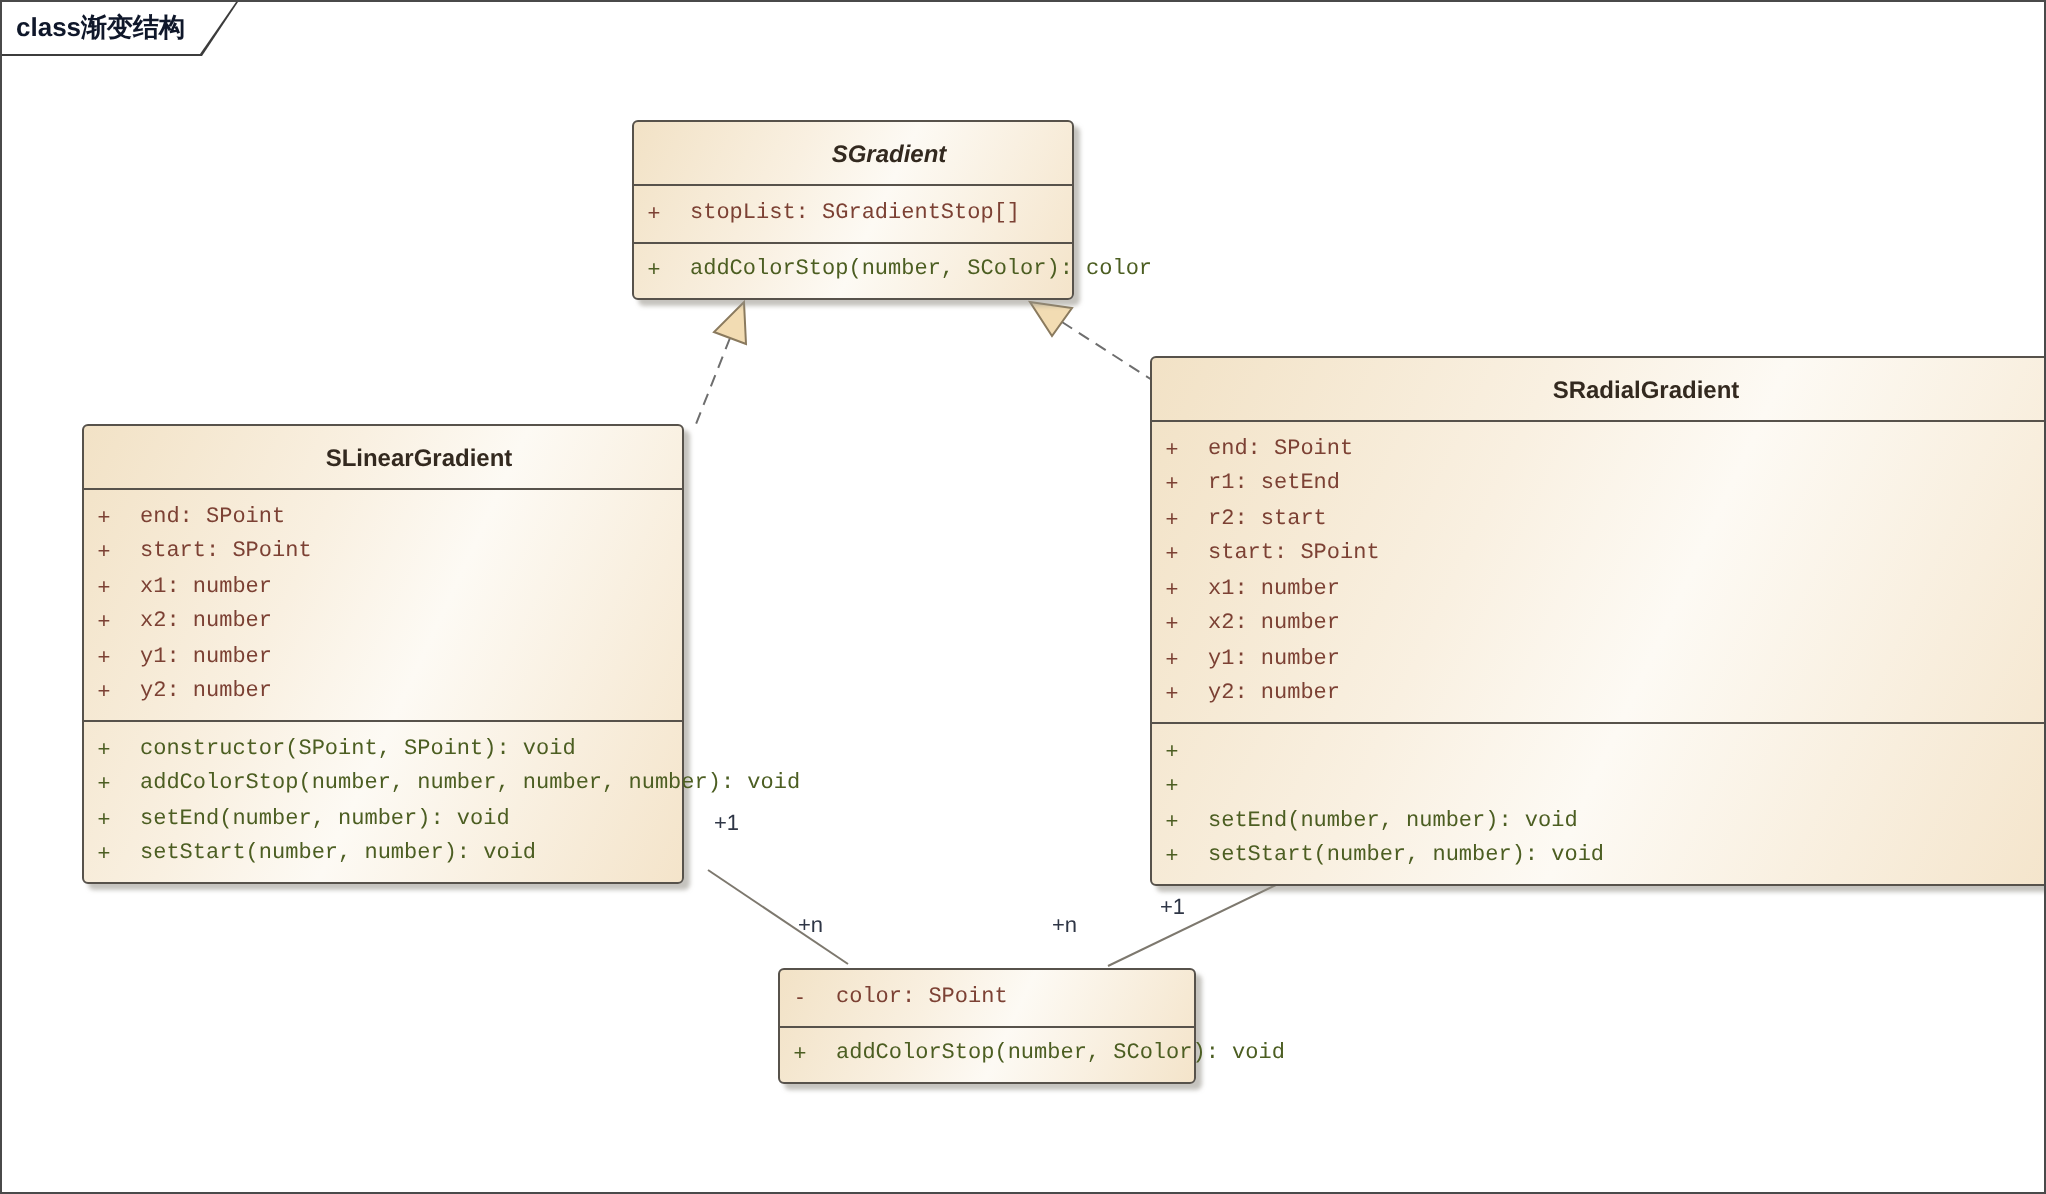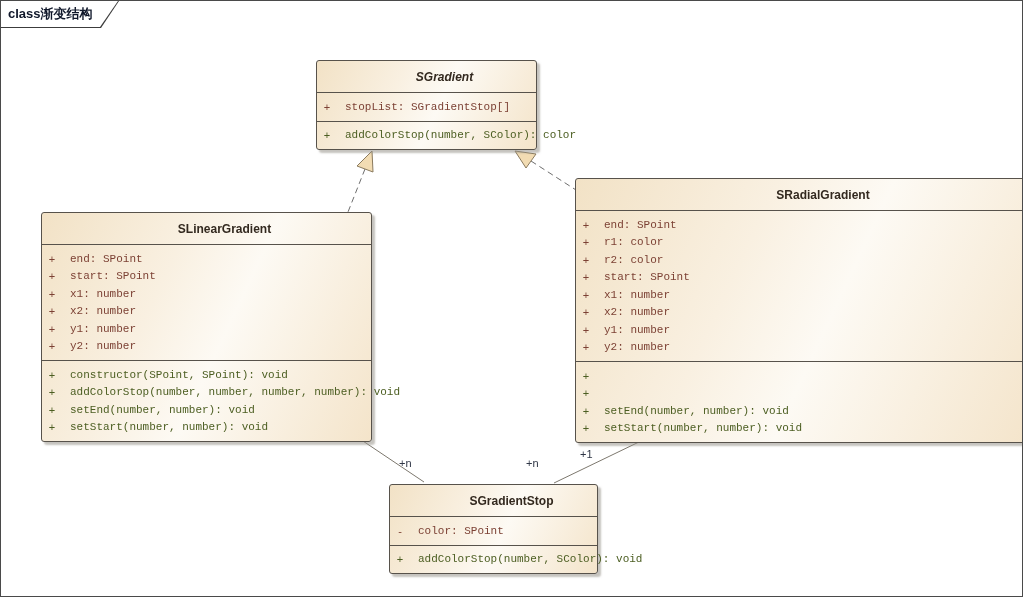--- a/index.html
+++ b/index.html
@@ -91,21 +91,21 @@
       </div>
     </div>
     <div class="uml-section ops">
       <div class="uml-row">
         <span class="vis">+</span>
         <span class="mtext">addColorStop(number, SColor): color</span>
       </div>
     </div>
   </div>
 
-  <div class="uml-class" style="left:40px; top:211px; width:331px;">
+  <div class="uml-class" style="left:40px; top:211px; width:301px;">
     <div class="uml-title">SLinearGradient</div>
     <div class="uml-section attrs">
       <div class="uml-row">
         <span class="vis">+</span>
         <span class="mtext">end: SPoint</span>
       </div>
       <div class="uml-row">
         <span class="vis">+</span>
         <span class="mtext">start: SPoint</span>
       </div>
@@ -148,25 +148,25 @@
 
   <div class="uml-class" style="left:574px; top:177px; width:460px;">
     <div class="uml-title">SRadialGradient</div>
     <div class="uml-section attrs">
       <div class="uml-row">
         <span class="vis">+</span>
         <span class="mtext">end: SPoint</span>
       </div>
       <div class="uml-row">
         <span class="vis">+</span>
-        <span class="mtext">r1: color</span>
-      </div>
-      <div class="uml-row">
-        <span class="vis">+</span>
-        <span class="mtext">r2: color</span>
+        <span class="mtext">r1: setEnd</span>
+      </div>
+      <div class="uml-row">
+        <span class="vis">+</span>
+        <span class="mtext">r2: start</span>
       </div>
       <div class="uml-row">
         <span class="vis">+</span>
         <span class="mtext">start: SPoint</span>
       </div>
       <div class="uml-row">
         <span class="vis">+</span>
         <span class="mtext">x1: number</span>
       </div>
       <div class="uml-row">
@@ -194,21 +194,20 @@
         <span class="mtext">setEnd(number, number): void</span>
       </div>
       <div class="uml-row">
         <span class="vis">+</span>
         <span class="mtext">setStart(number, number): void</span>
       </div>
     </div>
   </div>
 
   <div class="uml-class" style="left:388px; top:483px; width:209px;">
-    <div class="uml-title">SGradientStop</div>
     <div class="uml-section attrs">
       <div class="uml-row">
         <span class="vis">-</span>
         <span class="mtext">color: SPoint</span>
       </div>
     </div>
     <div class="uml-section ops">
       <div class="uml-row">
         <span class="vis">+</span>
         <span class="mtext">addColorStop(number, SColor): void</span>

